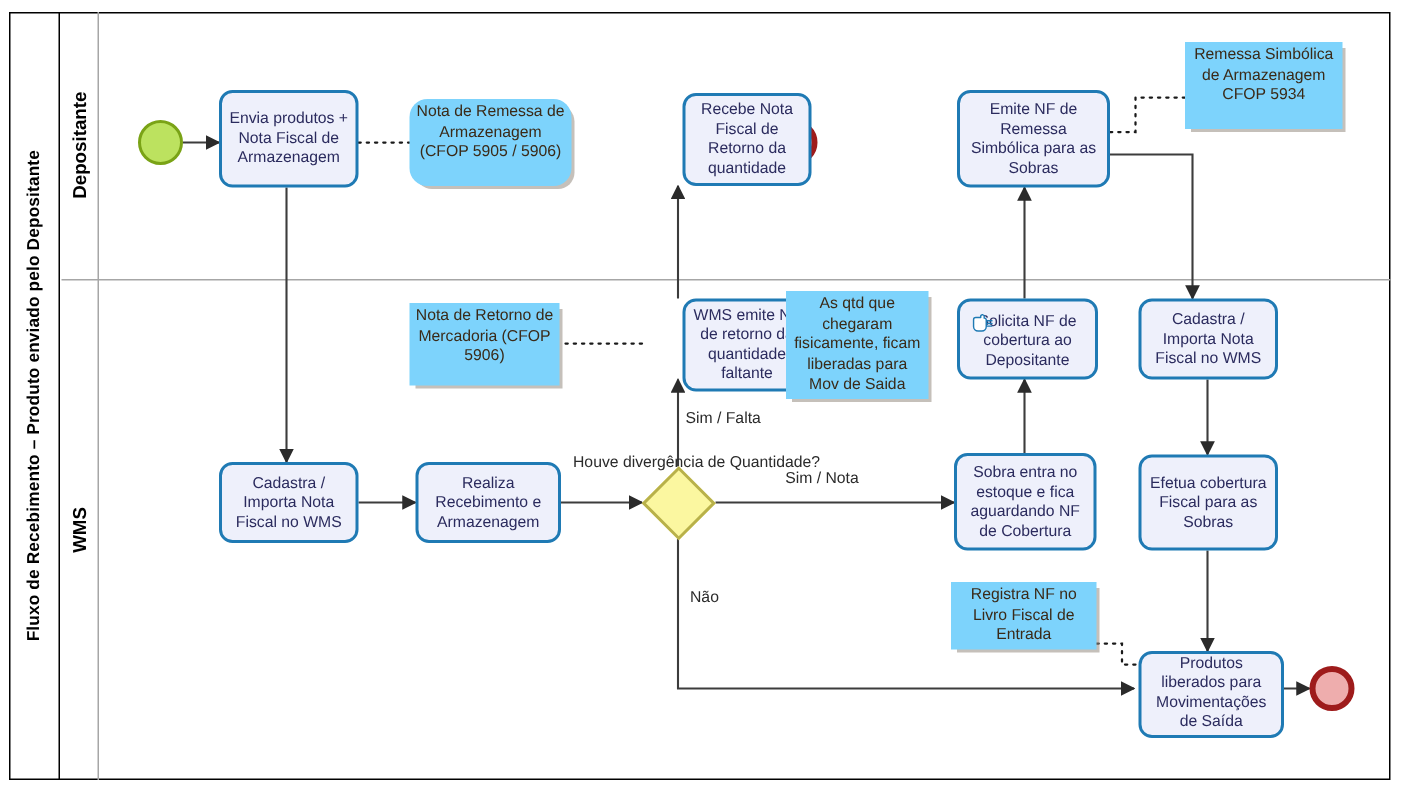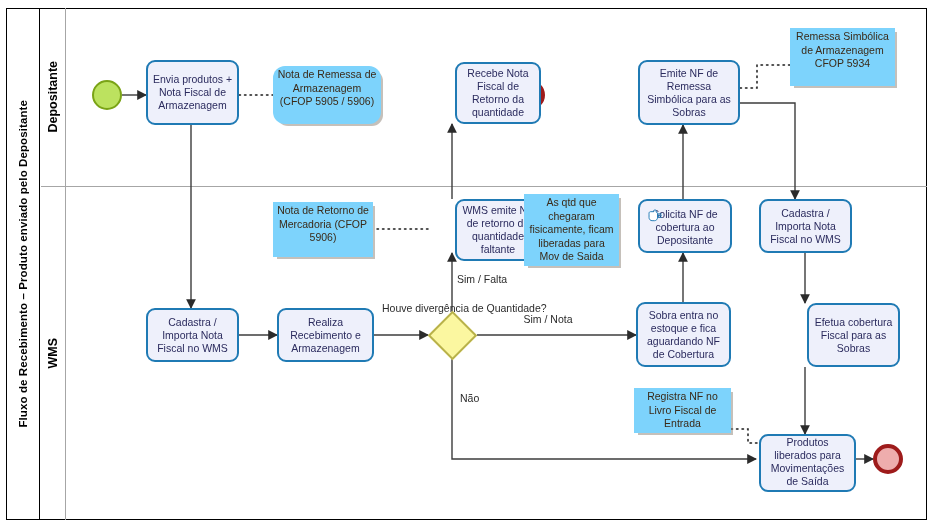--- a/index.html
+++ b/index.html
@@ -275,21 +275,21 @@
   </div>
 
   <div class="task" style="left:636px; top:302px; width:95px; height:65px;">
     <span class="tlabel">Sobra entra no estoque e fica aguardando NF de Cobertura</span>
   </div>
 
   <div class="task" style="left:759px; top:199px; width:93px; height:54px;">
     <span class="tlabel">Cadastra / Importa Nota Fiscal no WMS</span>
   </div>
 
-  <div class="task" style="left:759px; top:303px; width:93px; height:64px;margin-left:48px;">
+  <div class="task" style="left:759px; top:303px; width:93px; height:64px;">
     <span class="tlabel">Efetua cobertura Fiscal para as Sobras</span>
   </div>
 
   <div class="task" style="left:759px; top:434px; width:97px; height:58px;align-items:flex-end;">
     <span class="tlabel">Produtos liberados para Movimentações de Saída</span>
   </div>
 
   <div class="gateway" style="left:435px; top:318px; width:35px; height:35px;"></div>
   <div class="edge-label" style="left:382px; top:282px; width:92px;margin-top:20px;"><span>Houve divergência de Quantidade?</span></div>
 

